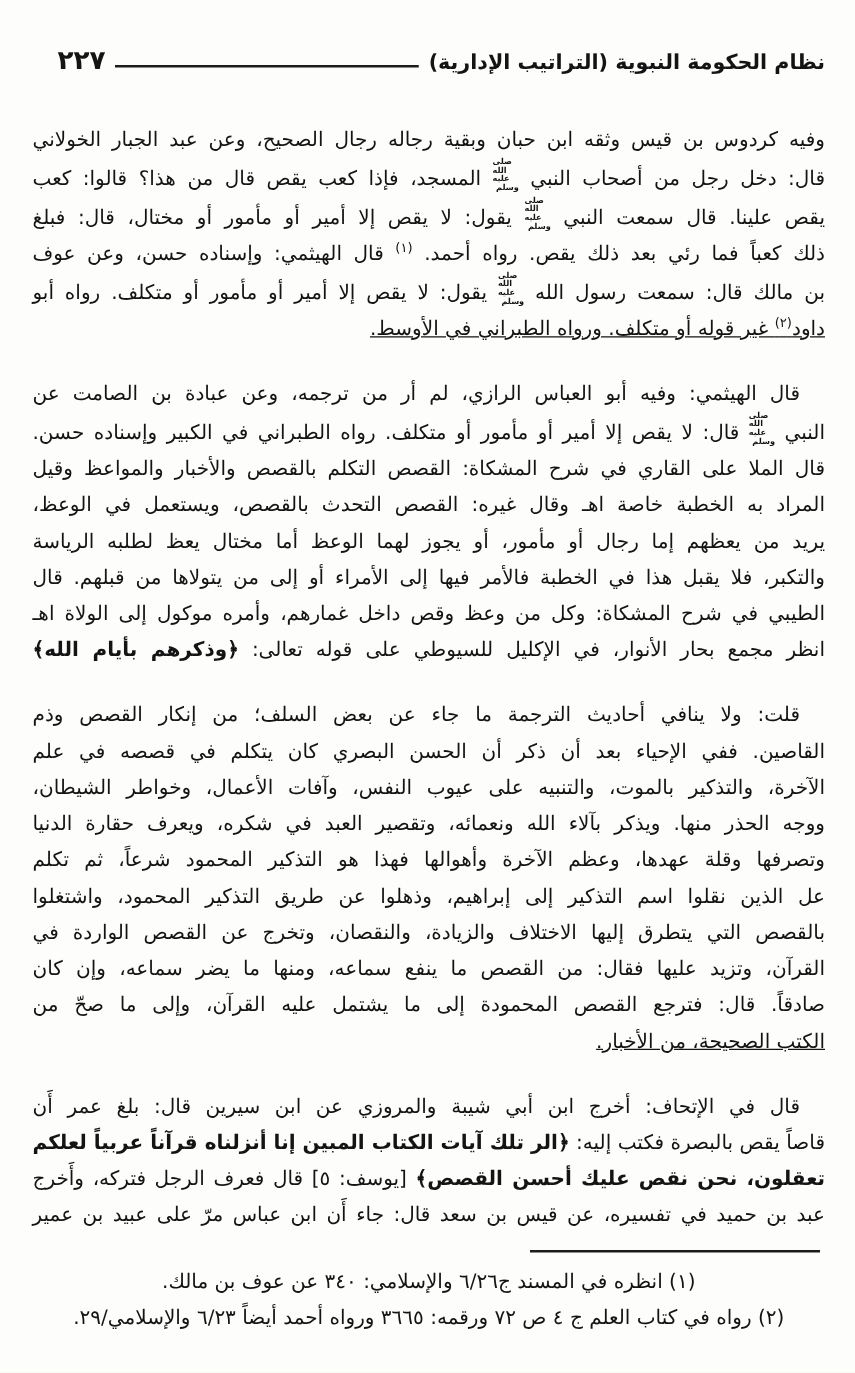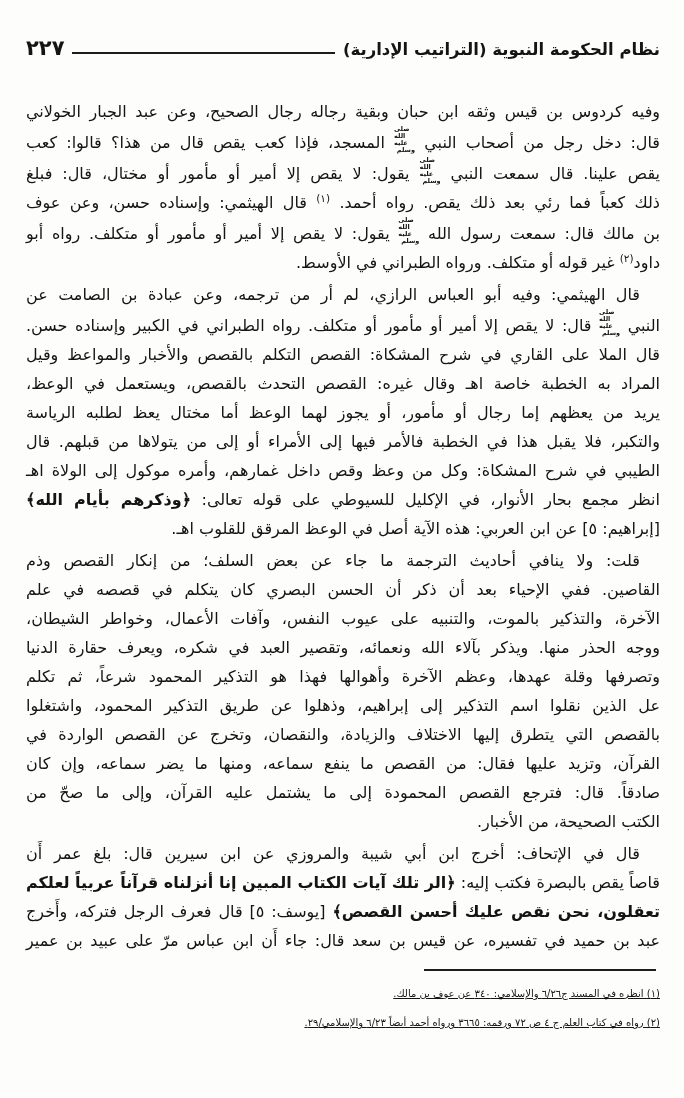--- a/index.html
+++ b/index.html
@@ -32,31 +32,32 @@
     flex: 1;
     height: 0;
     border-bottom: 2px solid #1c1c1c;
     margin-bottom: 5px;
   }
   .page-number {
     font-size: 21px;
     font-weight: bold;
     line-height: 1;
     letter-spacing: 1px;
+    margin-left: 20px;
   }
   
   .body-text { margin-top: 38px; font-size: 16px; }
-  .para + .para { margin-top: 3px; }
+  .para + .para { margin-top: 23px; }
   .para.indent > .line:first-child { padding-right: 20px; }
   .line {
     line-height: 29px;
     text-align: justify;
     text-align-last: justify;
   }
-  .line.last { text-align: left; text-align-last: right; }
+  .line.last { text-align: left; text-align-last: right; text-decoration: underline; }
   .quran { font-weight: bold; }
   .fnref {
     font-size: 10.5px;
     vertical-align: super;
     line-height: 0;
   }
   .saw {
     display: inline-block;
     width: 21px;
     font-size: 6.5px;
@@ -70,25 +71,24 @@
   .footnotes-section { margin-top: 14px; }
   .footnote-rule {
     width: 232px;
     height: 0;
     border-top: 2px solid #1c1c1c;
     margin-left: auto;   
     margin-right: 4px;
   }
   .footnote-list { margin-top: 8px; }
   .footnote {
-    font-size: 10px;
+    font-size: 16px;
     line-height: 29px;
-    text-align: right;
+    text-align: center;
     white-space: nowrap;
-    text-decoration: underline;
   }
 </style>
 </head>
 <body>
 
 <div class="page">
 
   <header class="page-header">
     <h1 class="book-title">نظام الحكومة النبوية (التراتيب الإدارية)</h1>
     <span class="header-rule"></span>
@@ -106,21 +106,20 @@
       </div>
       <div class="para indent">
         <div class="line"><span>قال الهيثمي: وفيه أبو العباس الرازي، لم أر من ترجمه، وعن عبادة بن الصامت عن</span></div>
         <div class="line"><span>النبي </span><span class="saw">صلى الله عليه وسلم</span><span> قال: لا يقص إلا أمير أو مأمور أو متكلف. رواه الطبراني في الكبير وإسناده حسن.</span></div>
         <div class="line"><span>قال الملا على القاري في شرح المشكاة: القصص التكلم بالقصص والأخبار والمواعظ وقيل</span></div>
         <div class="line"><span>المراد به الخطبة خاصة اهـ وقال غيره: القصص التحدث بالقصص، ويستعمل في الوعظ،</span></div>
         <div class="line"><span>يريد من يعظهم إما رجال أو مأمور، أو يجوز لهما الوعظ أما مختال يعظ لطلبه الرياسة</span></div>
         <div class="line"><span>والتكبر، فلا يقبل هذا في الخطبة فالأمر فيها إلى الأمراء أو إلى من يتولاها من قبلهم. قال</span></div>
         <div class="line"><span>الطيبي في شرح المشكاة: وكل من وعظ وقص داخل غمارهم، وأمره موكول إلى الولاة اهـ</span></div>
         <div class="line"><span>انظر مجمع بحار الأنوار، في الإكليل للسيوطي على قوله تعالى: </span><span class="quran">﴿وذكرهم بأيام الله﴾</span></div>
-        <div class="line last"><span>[إبراهيم: ٥] عن ابن العربي: هذه الآية أصل في الوعظ المرقق للقلوب اهـ.</span></div>
       </div>
       <div class="para indent">
         <div class="line"><span>قلت: ولا ينافي أحاديث الترجمة ما جاء عن بعض السلف؛ من إنكار القصص وذم</span></div>
         <div class="line"><span>القاصين. ففي الإحياء بعد أن ذكر أن الحسن البصري كان يتكلم في قصصه في علم</span></div>
         <div class="line"><span>الآخرة، والتذكير بالموت، والتنبيه على عيوب النفس، وآفات الأعمال، وخواطر الشيطان،</span></div>
         <div class="line"><span>ووجه الحذر منها. ويذكر بآلاء الله ونعمائه، وتقصير العبد في شكره، ويعرف حقارة الدنيا</span></div>
         <div class="line"><span>وتصرفها وقلة عهدها، وعظم الآخرة وأهوالها فهذا هو التذكير المحمود شرعاً، ثم تكلم</span></div>
         <div class="line"><span>عل الذين نقلوا اسم التذكير إلى إبراهيم، وذهلوا عن طريق التذكير المحمود، واشتغلوا</span></div>
         <div class="line"><span>بالقصص التي يتطرق إليها الاختلاف والزيادة، والنقصان، وتخرج عن القصص الواردة في</span></div>
         <div class="line"><span>القرآن، وتزيد عليها فقال: من القصص ما ينفع سماعه، ومنها ما يضر سماعه، وإن كان</span></div>

